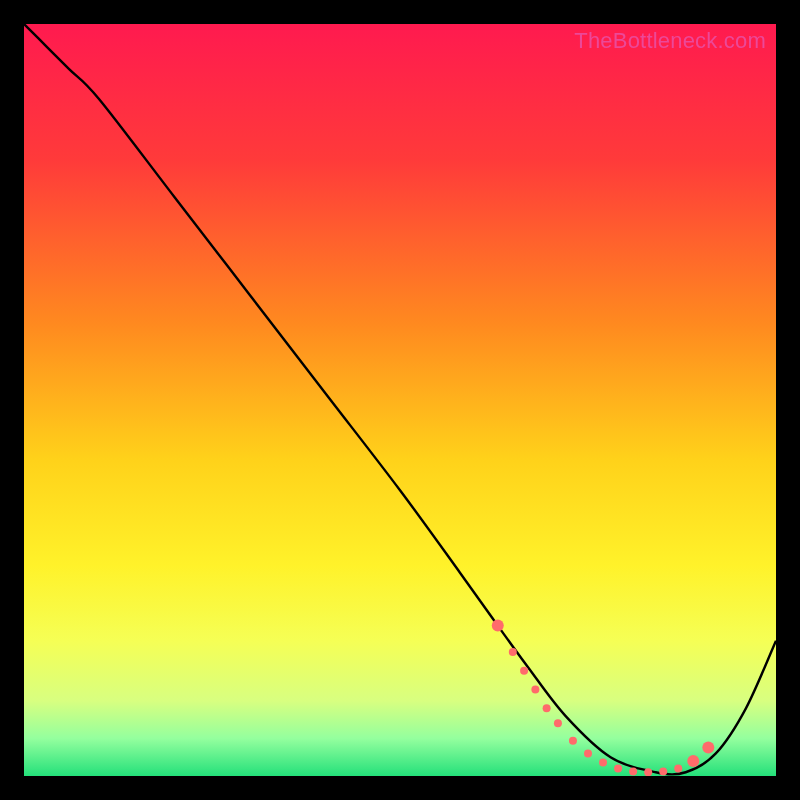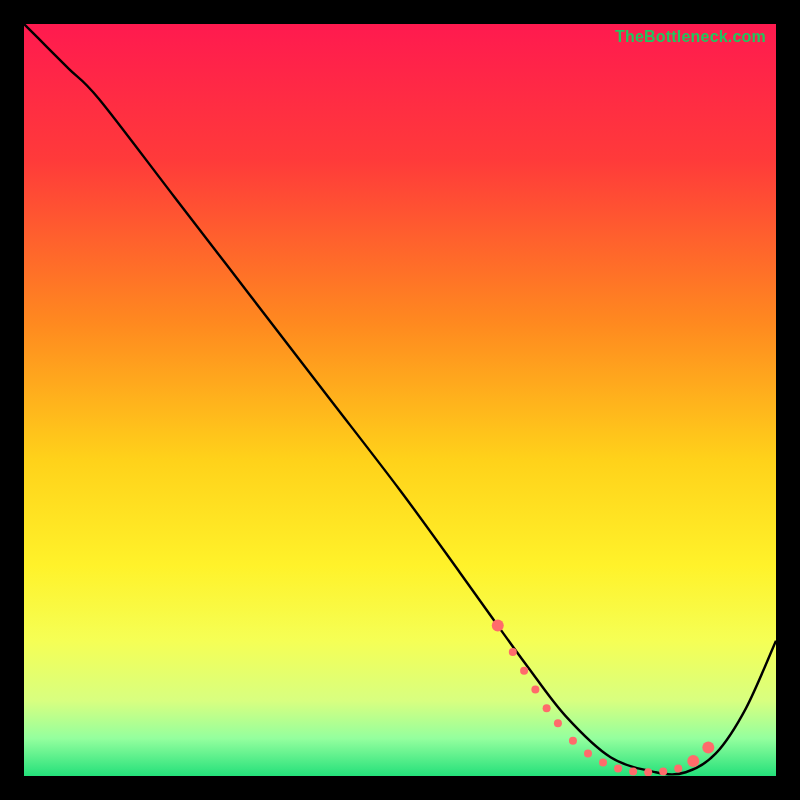--- a/index.html
+++ b/index.html
@@ -23,23 +23,23 @@
     position: absolute;
     left: 0;
     top: 0;
     width: 752px;
     height: 752px;
   }
   .watermark {
     position: absolute;
     top: 4px;
     right: 10px;
-    color: #22c55e;
-    font-size: 16px;
-    font-weight: 700;
+    color: #ec4899;
+    font-size: 22px;
+    font-weight: 400;
     letter-spacing: 0.2px;
     user-select: none;
   }
   svg { display: block; }
 </style>
 </head>
 <body>
 
 <div class="frame">
   <svg class="plot" viewBox="0 0 752 752">

